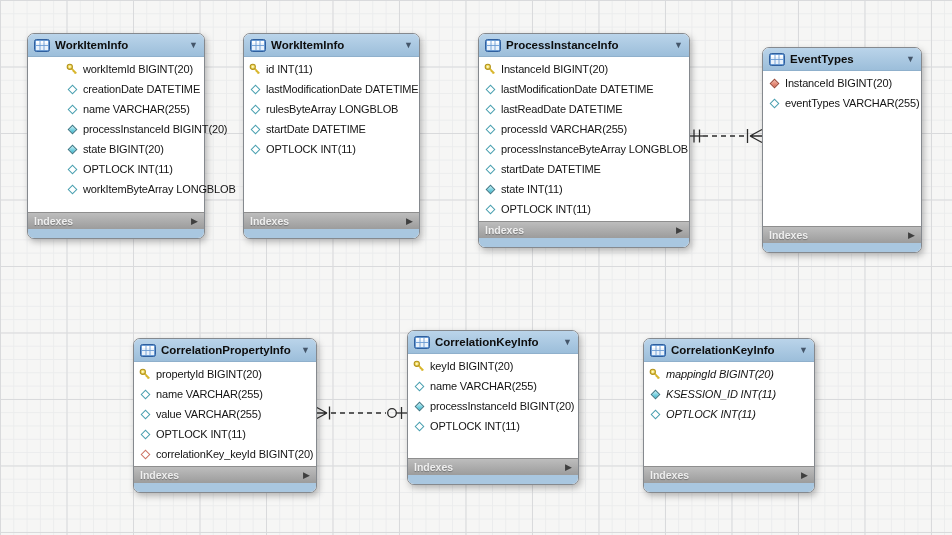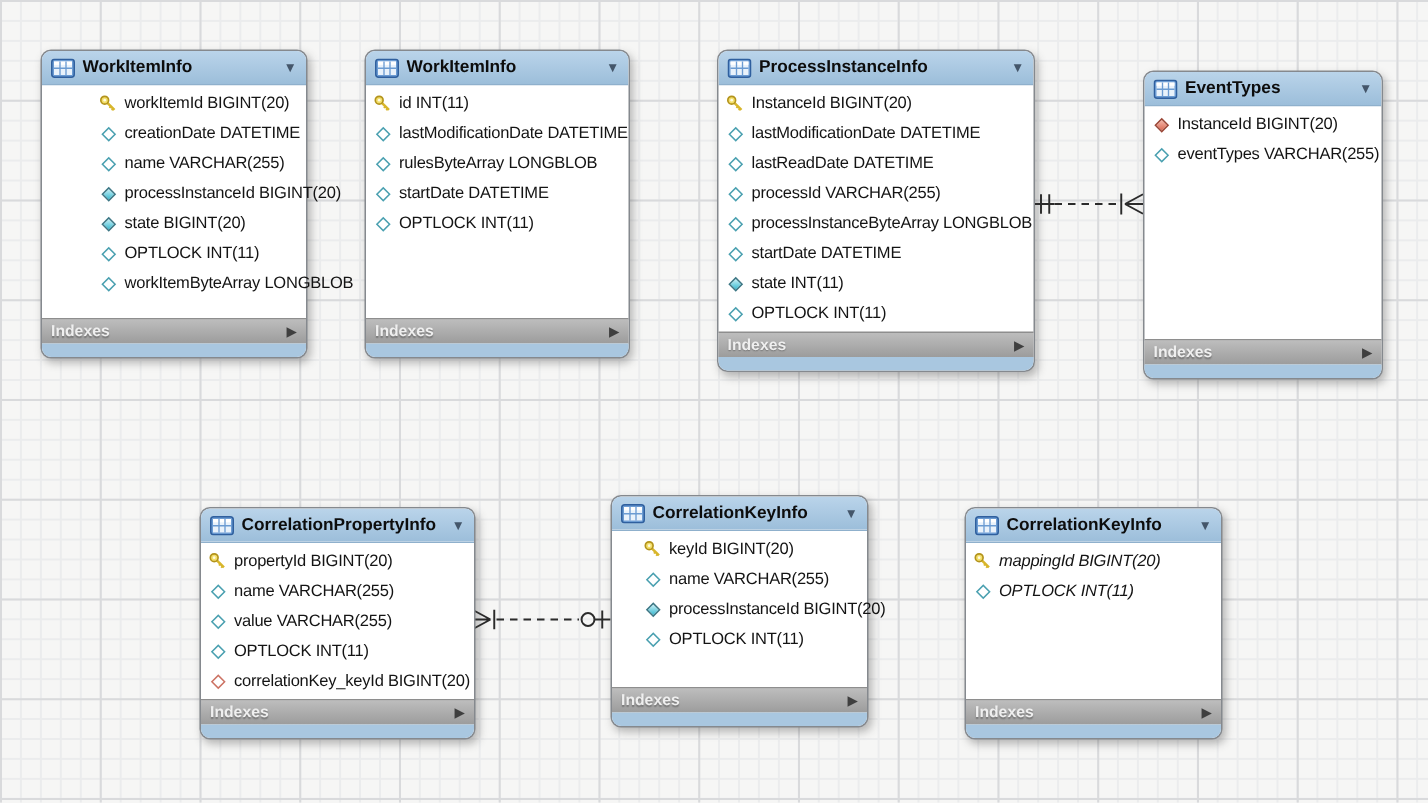--- a/index.html
+++ b/index.html
@@ -343,21 +343,21 @@
 </div>
 
 <div class="table" style="left:407px;top:330px;width:170px;">
   <div class="hdr">
     <svg class="tbl-ic" viewBox="0 0 16 13">
         <use href="#sym-table"></use>
       </svg>
     <span class="title">CorrelationKeyInfo</span>
     <span class="collapse">▼</span>
   </div>
-  <div class="body" style="height:102px;margin-left:16px;">
+  <div class="body" style="height:102px;">
     <div class="row">
         <span class="icbox">
           <svg class="keysvg" viewBox="0 0 12 12">
             <use href="#sym-key"></use>
           </svg>
         </span>
         <span class="coltext">keyId BIGINT(20)</span>
       </div>
     <div class="row">
         <span class="icbox">
@@ -397,20 +397,26 @@
     <div class="row">
         <span class="icbox">
           <svg class="keysvg" viewBox="0 0 12 12">
             <use href="#sym-key"></use>
           </svg>
         </span>
         <span class="coltext">mappingId BIGINT(20)</span>
       </div>
     <div class="row">
         <span class="icbox">
+          <span class="d filled"></span>
+        </span>
+        <span class="coltext">KSESSION_ID INT(11)</span>
+      </div>
+    <div class="row">
+        <span class="icbox">
           <span class="d"></span>
         </span>
         <span class="coltext">OPTLOCK INT(11)</span>
       </div>
   </div>
   <div class="ftr">
     <span class="lbl">Indexes</span>
     <span class="exp">▶</span>
   </div>
   <div class="strip"></div>

